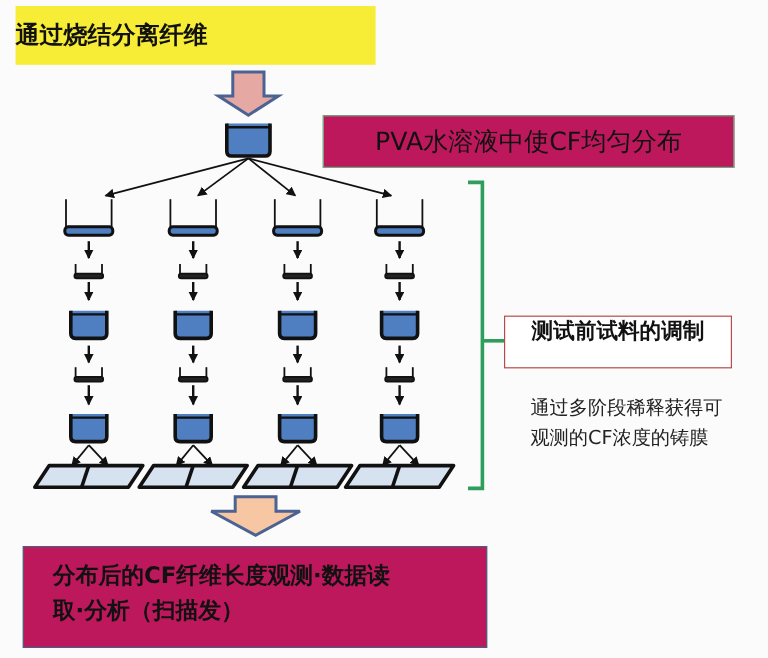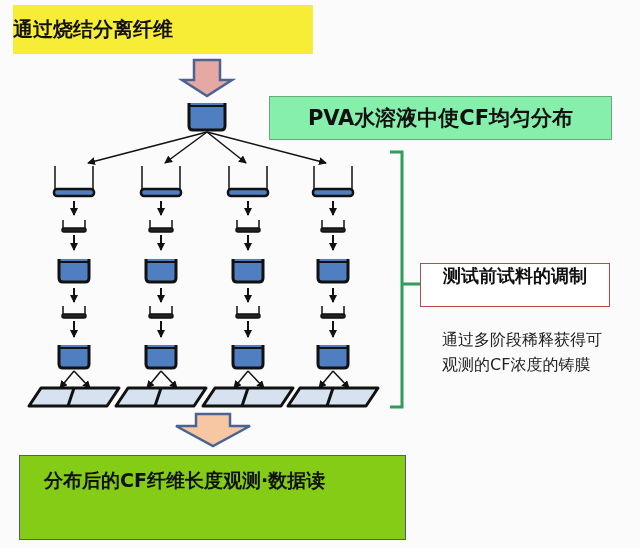--- a/index.html
+++ b/index.html
@@ -10,37 +10,37 @@
     }
     .abs { position: absolute; }
     #title-box {
       left: 13px; top: 5px; width: 300px; height: 49px;
       background: #f7ec36;
       display: flex; align-items: center; justify-content: flex-start;
       font-size: 20px; font-weight: bold; color: #111;
     }
     #pva-box {
       left: 269px; top: 96px; width: 343px; height: 44px;
-      border: 1.5px solid #6aab7d; background: #86efac; box-sizing: border-box;
+      border: 1.5px solid #6aab7d; background: #be185d; box-sizing: border-box;
       display: flex; align-items: center; justify-content: center;
-      font-size: 21px; font-weight: bold; color: #111;
+      font-size: 21px; font-weight: normal; color: #111;
     }
     #prep-box {
       left: 420px; top: 263px; width: 190px; height: 44px;
       border: 1.5px solid #b94a4a; background: #fff; box-sizing: border-box;
       display: flex; align-items: flex-start; justify-content: center;
       font-size: 18px; font-weight: bold; color: #111;
     }
     #prep-note {
       left: 418px; top: 327px; width: 222px;
       font-size: 16px; line-height: 25px; color: #222; margin-left: 24px;
     }
     #result-box {
       left: 19px; top: 455px; width: 387px; height: 85px;
-      border: 1.5px solid #4a5f80; background: #84cc16; box-sizing: border-box;
+      border: 1.5px solid #4a5f80; background: #be185d; box-sizing: border-box;
       padding: 10px 0 0 24px;
       font-size: 19px; font-weight: bold; color: #111; line-height: 29px;
     }
     svg#diagram { position: absolute; left: 0; top: 0; }
   </style>
 </head>
 <body>
 
 <div id="title-box" class="abs">
   <span>通过烧结分离纤维</span>
@@ -54,20 +54,21 @@
   <span>测试前试料的调制</span>
 </div>
 
 <div id="prep-note" class="abs">
   <div>通过多阶段稀释获得可</div>
   <div>观测的CF浓度的铸膜</div>
 </div>
 
 <div id="result-box" class="abs">
   <div>分布后的CF纤维长度观测·数据读</div>
+  <div>取·分析（扫描发）</div>
 </div>
 
 <svg id="diagram" width="640" height="548">
   <defs>
     <marker id="ah" markerWidth="8" markerHeight="8" refX="7" refY="4" orient="auto" markerUnits="userSpaceOnUse">
       <path d="M0,0 L8,4 L0,8 Z" fill="#111"></path>
     </marker>
   </defs>
   <g id="static-layer">
       <path d="M194,60 L220,60 L220,80

